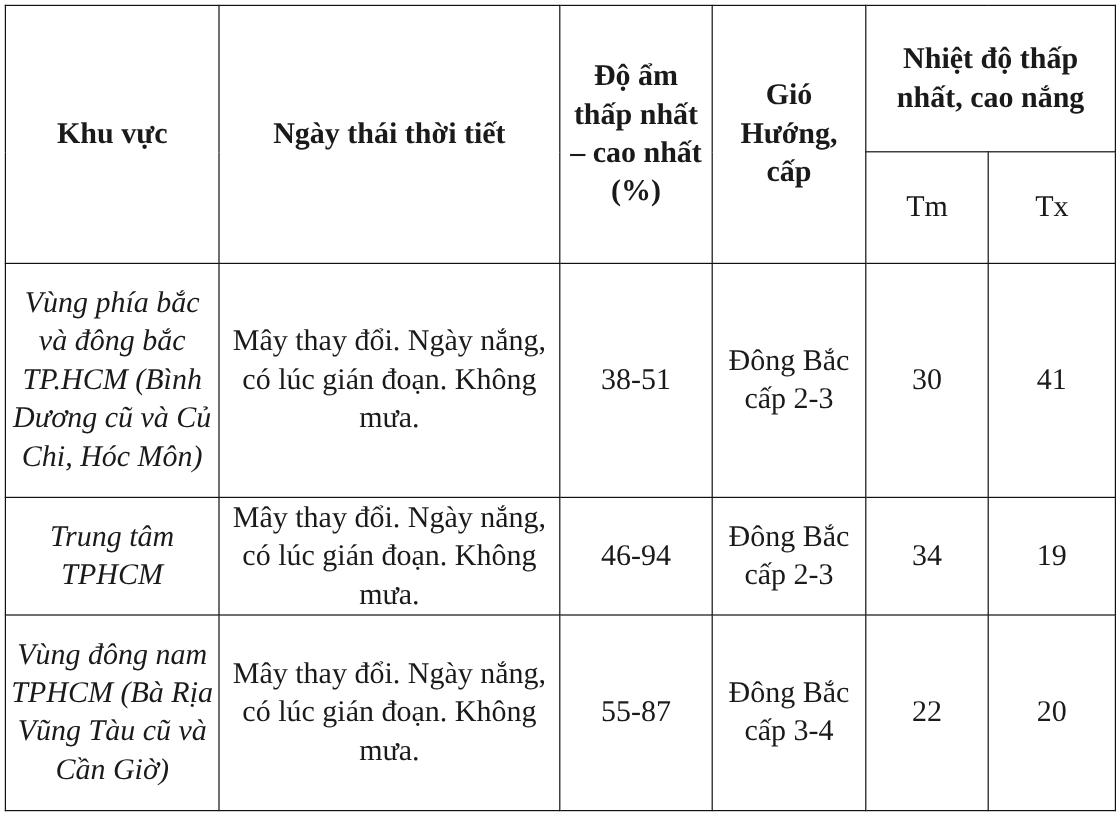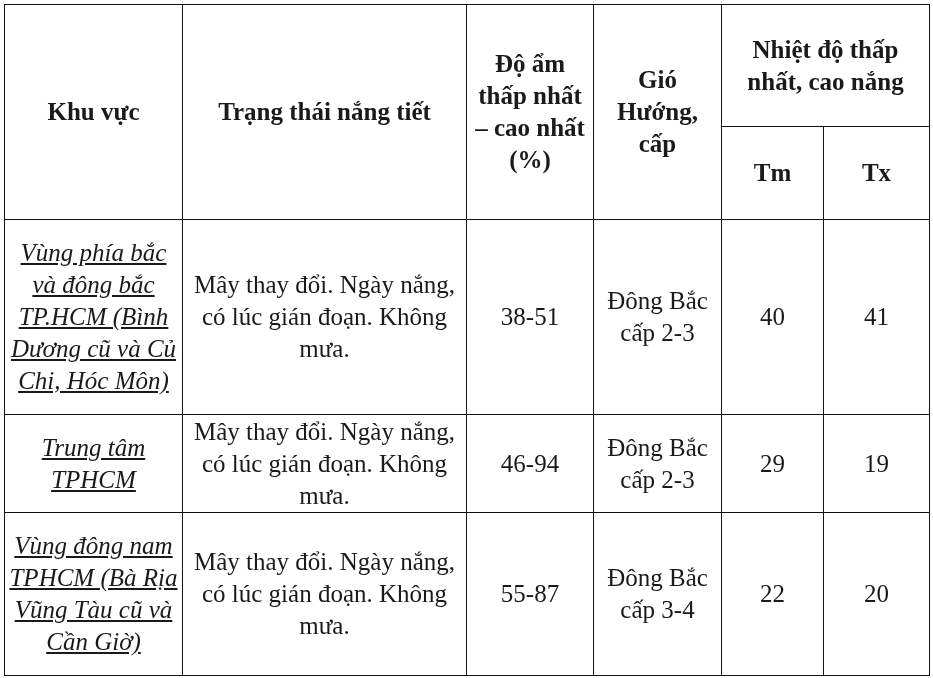--- a/index.html
+++ b/index.html
@@ -11,43 +11,43 @@
     width: 925px;
   }
   table.weather td, table.weather th {
     border: 1.5px solid #111;
     text-align: center; vertical-align: middle;
     padding: 0 4px;
     font-size: 25px; line-height: 32px;
   }
   th { font-weight: bold; }
   td { font-weight: normal; }
-  .region { font-style: italic; text-decoration: underline; }
-  th.sub { font-weight: bold; }
+  .region { font-style: italic; }
+  th.sub { font-weight: normal; }
   .cell-text { display: block; }
 </style>
 </head>
 <body>
 
 <table class="weather">
   <colgroup>
     <col style="width:178px">
     <col style="width:284px">
     <col style="width:127px">
     <col style="width:128px">
     <col style="width:102px">
     <col style="width:106px">
   </colgroup>
   <thead>
     <tr style="height:122px">
       <th rowspan="2">
         <span class="cell-text">Khu vực</span>
       </th>
       <th rowspan="2">
-        <span class="cell-text">Trạng thái nắng tiết</span>
+        <span class="cell-text">Ngày thái thời tiết</span>
       </th>
       <th rowspan="2">
         <span class="cell-text">Độ ẩm thấp nhất – cao nhất (%)</span>
       </th>
       <th rowspan="2">
         <span class="cell-text">Gió Hướng, cấp</span>
       </th>
       <th colspan="2">
         <span class="cell-text">Nhiệt độ thấp nhất, cao nắng</span>
       </th>
@@ -69,41 +69,41 @@
       <td>
           <span class="cell-text">Mây thay đổi. Ngày nắng, có lúc gián đoạn. Không mưa.</span>
         </td>
       <td>
           <span class="cell-text">38-51</span>
         </td>
       <td>
           <span class="cell-text">Đông Bắc cấp 2-3</span>
         </td>
       <td>
-          <span class="cell-text">40</span>
+          <span class="cell-text">30</span>
         </td>
       <td>
           <span class="cell-text">41</span>
         </td>
     </tr>
     <tr style="height:98px">
       <td class="region">
           <span class="cell-text">Trung tâm TPHCM</span>
         </td>
       <td>
           <span class="cell-text">Mây thay đổi. Ngày nắng, có lúc gián đoạn. Không mưa.</span>
         </td>
       <td>
           <span class="cell-text">46-94</span>
         </td>
       <td>
           <span class="cell-text">Đông Bắc cấp 2-3</span>
         </td>
       <td>
-          <span class="cell-text">29</span>
+          <span class="cell-text">34</span>
         </td>
       <td>
           <span class="cell-text">19</span>
         </td>
     </tr>
     <tr style="height:163px">
       <td class="region">
           <span class="cell-text">Vùng đông nam TPHCM (Bà Rịa Vũng Tàu cũ và Cần Giờ)</span>
         </td>
       <td>

